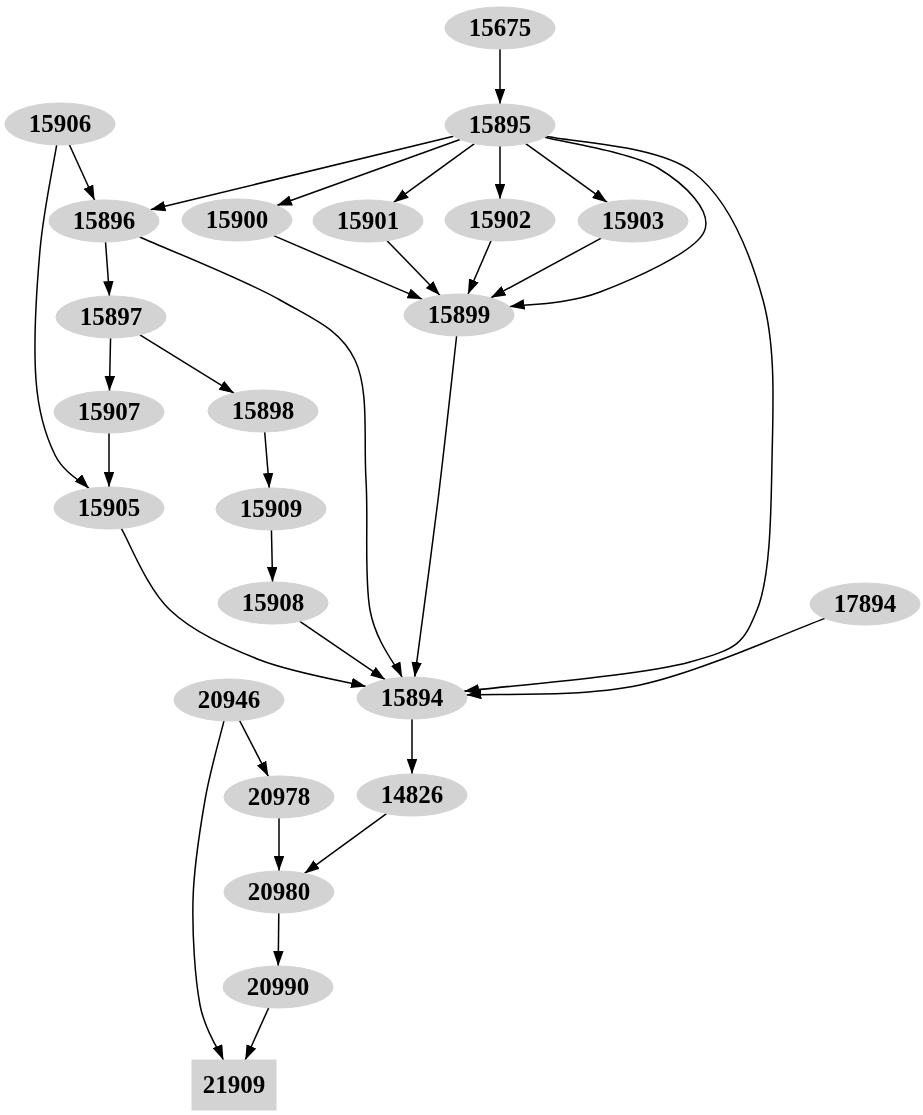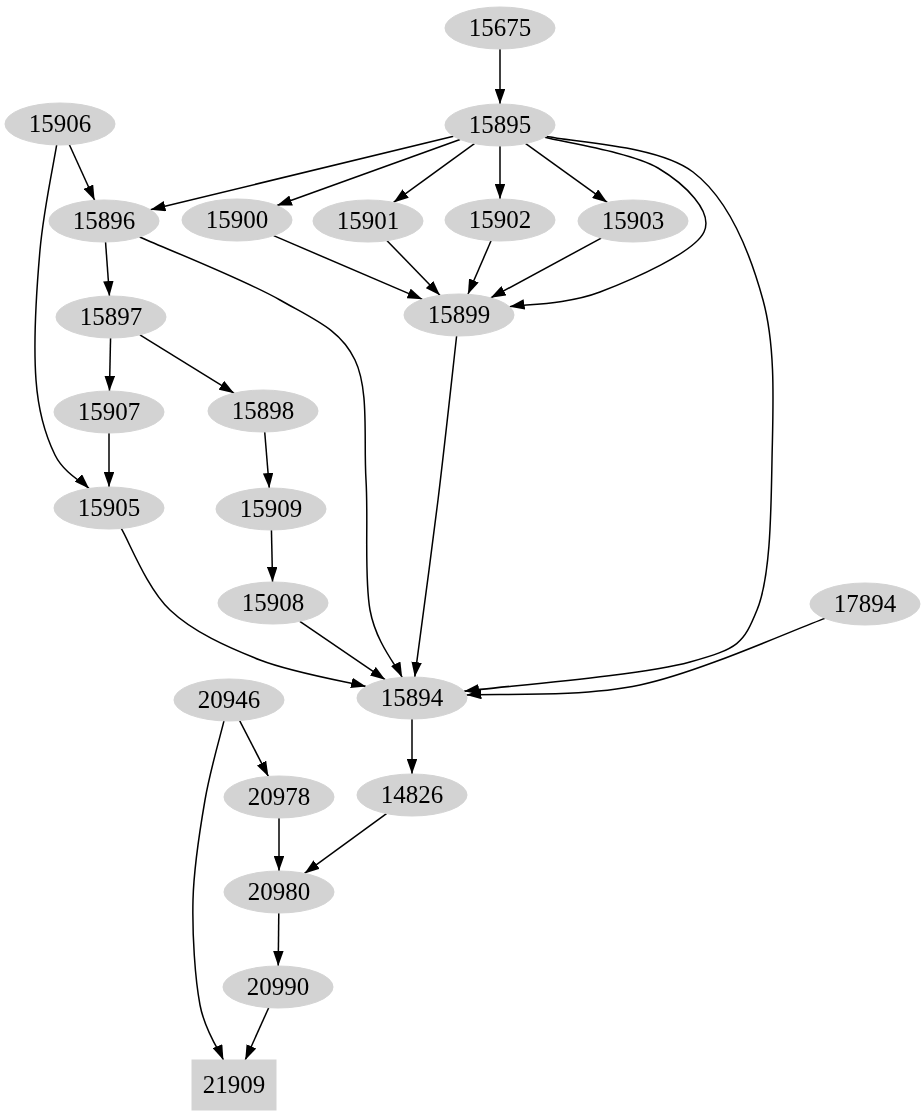--- a/index.html
+++ b/index.html
@@ -6,20 +6,21 @@
     margin: 0;
     padding: 0;
     background: #ffffff;
   }
   .canvas {
     position: relative;
     width: 923px;
     height: 1115px;
     background: #ffffff;
     overflow: hidden;
+    font-weight: bold;
   }
   svg { display: block; }
   .node-label {
     font-family: "Liberation Serif", "DejaVu Serif", serif;
     font-size: 25px;
     fill: #000000;
   }
 </style>
 </head>
 <body>

